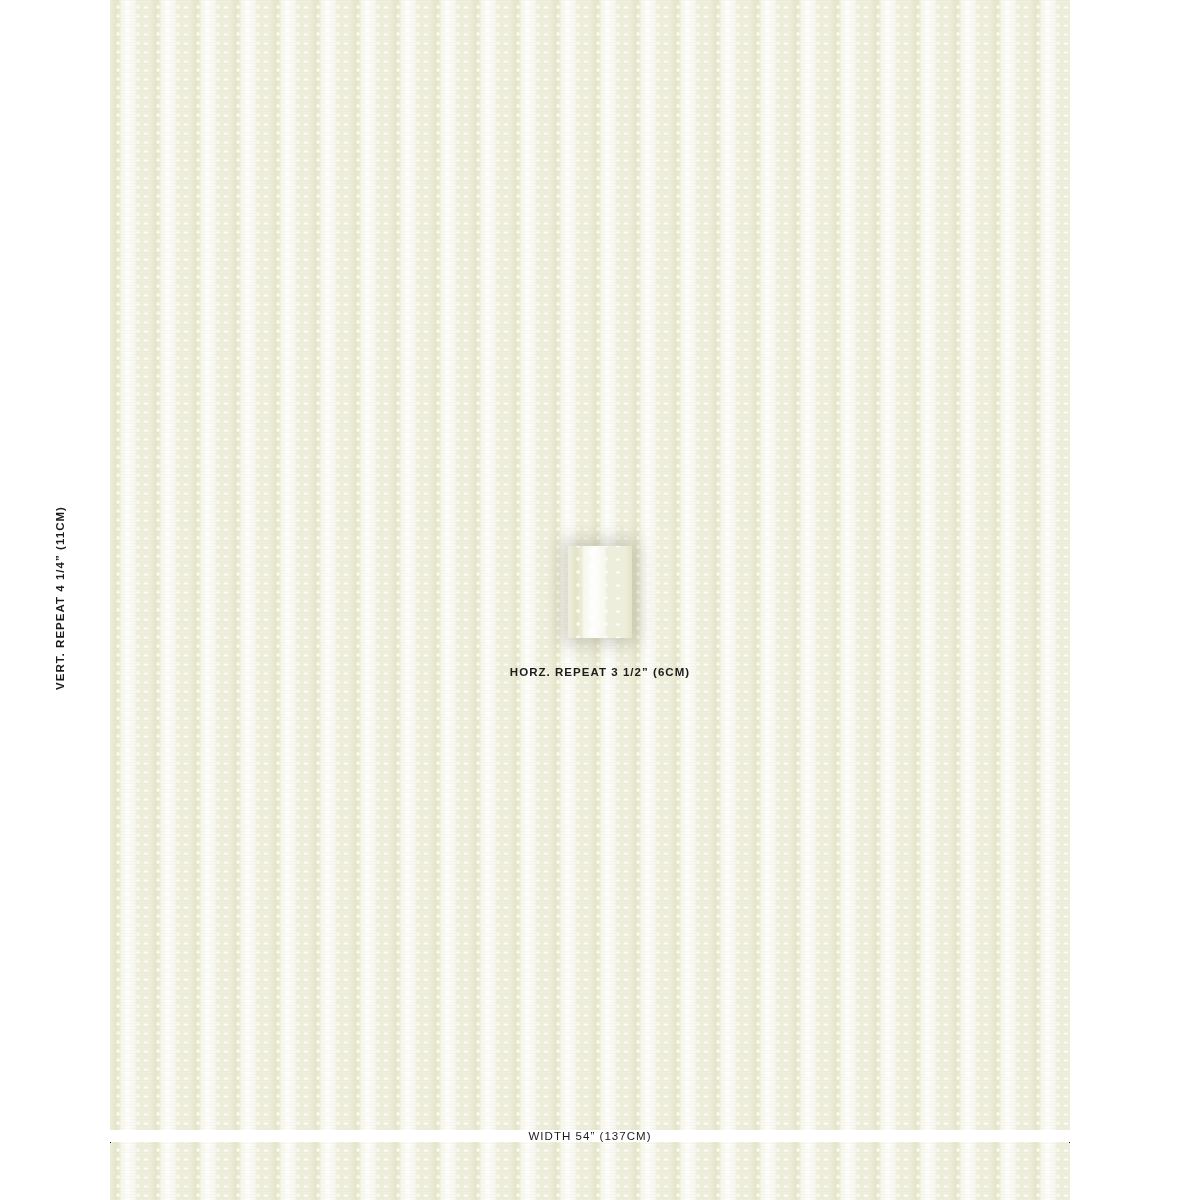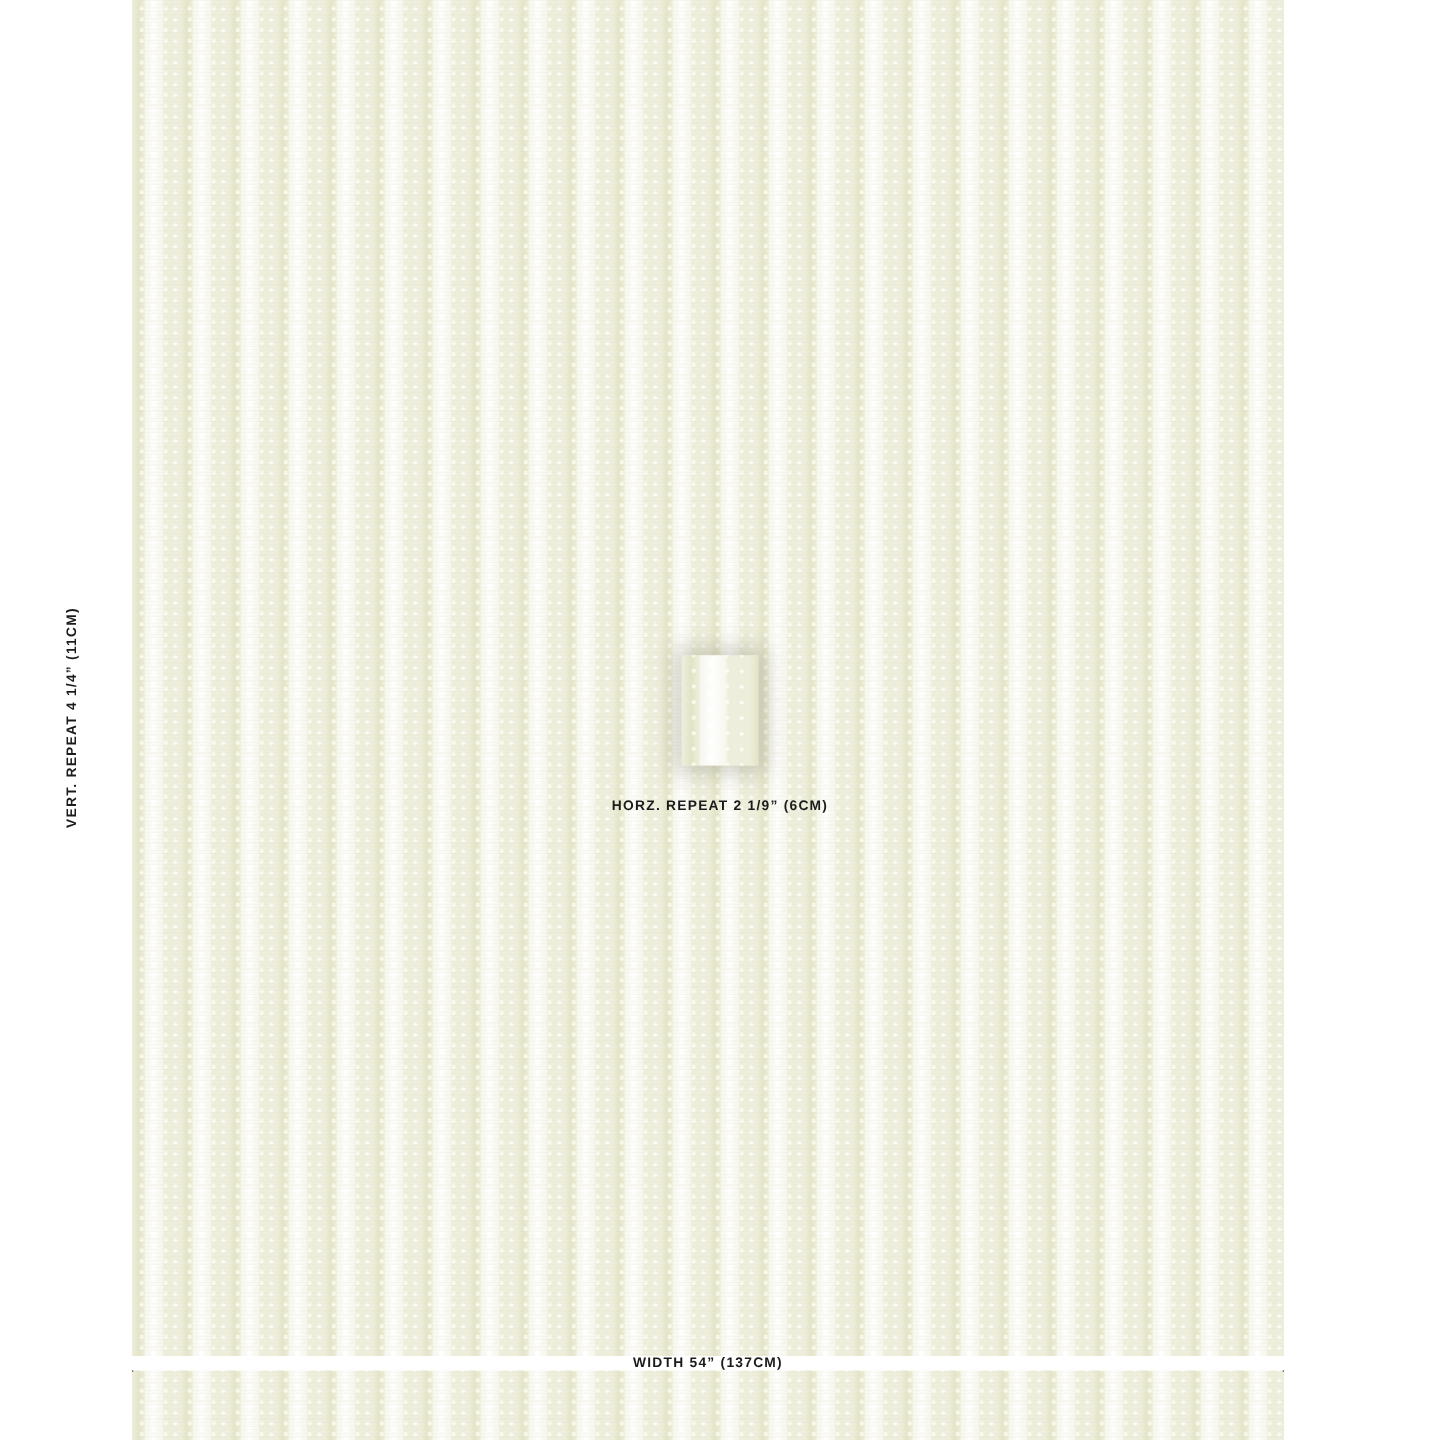--- a/index.html
+++ b/index.html
@@ -180,21 +180,21 @@
   }
   #width-rule .cap.left { left: 0; }
   #width-rule .cap.right { right: 0; }
   #width-label {
     position: absolute;
     left: 0;
     top: -1px;
     width: 960px;
     text-align: center;
     font-size: 11.5px;
-    font-weight: bold;
+    font-weight: normal;
     letter-spacing: 0.09em;
     color: #1b1b1b;
     background: #ffffff;
     padding: 0 4px;
     box-sizing: border-box;
   }
 </style>
 </head>
 <body>
 
@@ -204,21 +204,21 @@
   <div class="chains2"></div>
   <div class="weave"></div>
 </div>
 
 <div id="repeat-tile">
   <div class="stripes"></div>
   <div class="chains"></div>
   <div class="chains2"></div>
 </div>
 
-<div class="label" id="horz-label">HORZ. REPEAT 2 1/9” (6CM)</div>
+<div class="label" id="horz-label">HORZ. REPEAT 3 1/2” (6CM)</div>
 
 <div class="label" id="vert-label">VERT. REPEAT 4 1/4” (11CM)</div>
 
 <div id="width-rule">
   <div class="rule-line left"></div>
   <div class="rule-line right"></div>
   <div class="cap left"></div>
   <div class="cap right"></div>
   <div id="width-label">WIDTH 54” (137CM)</div>
 </div>

